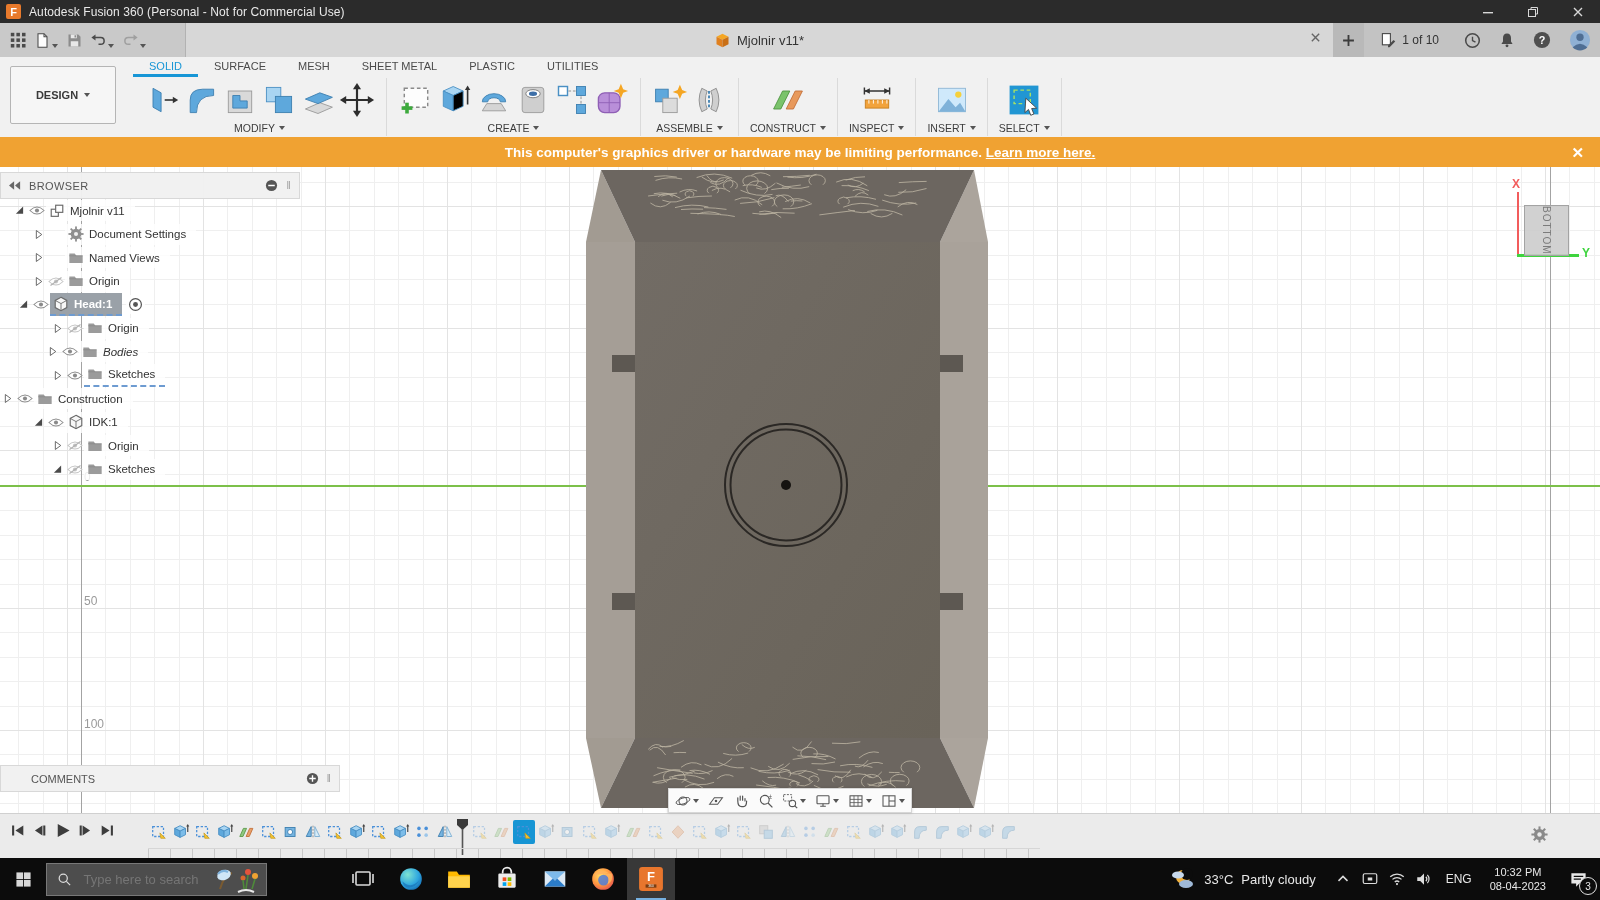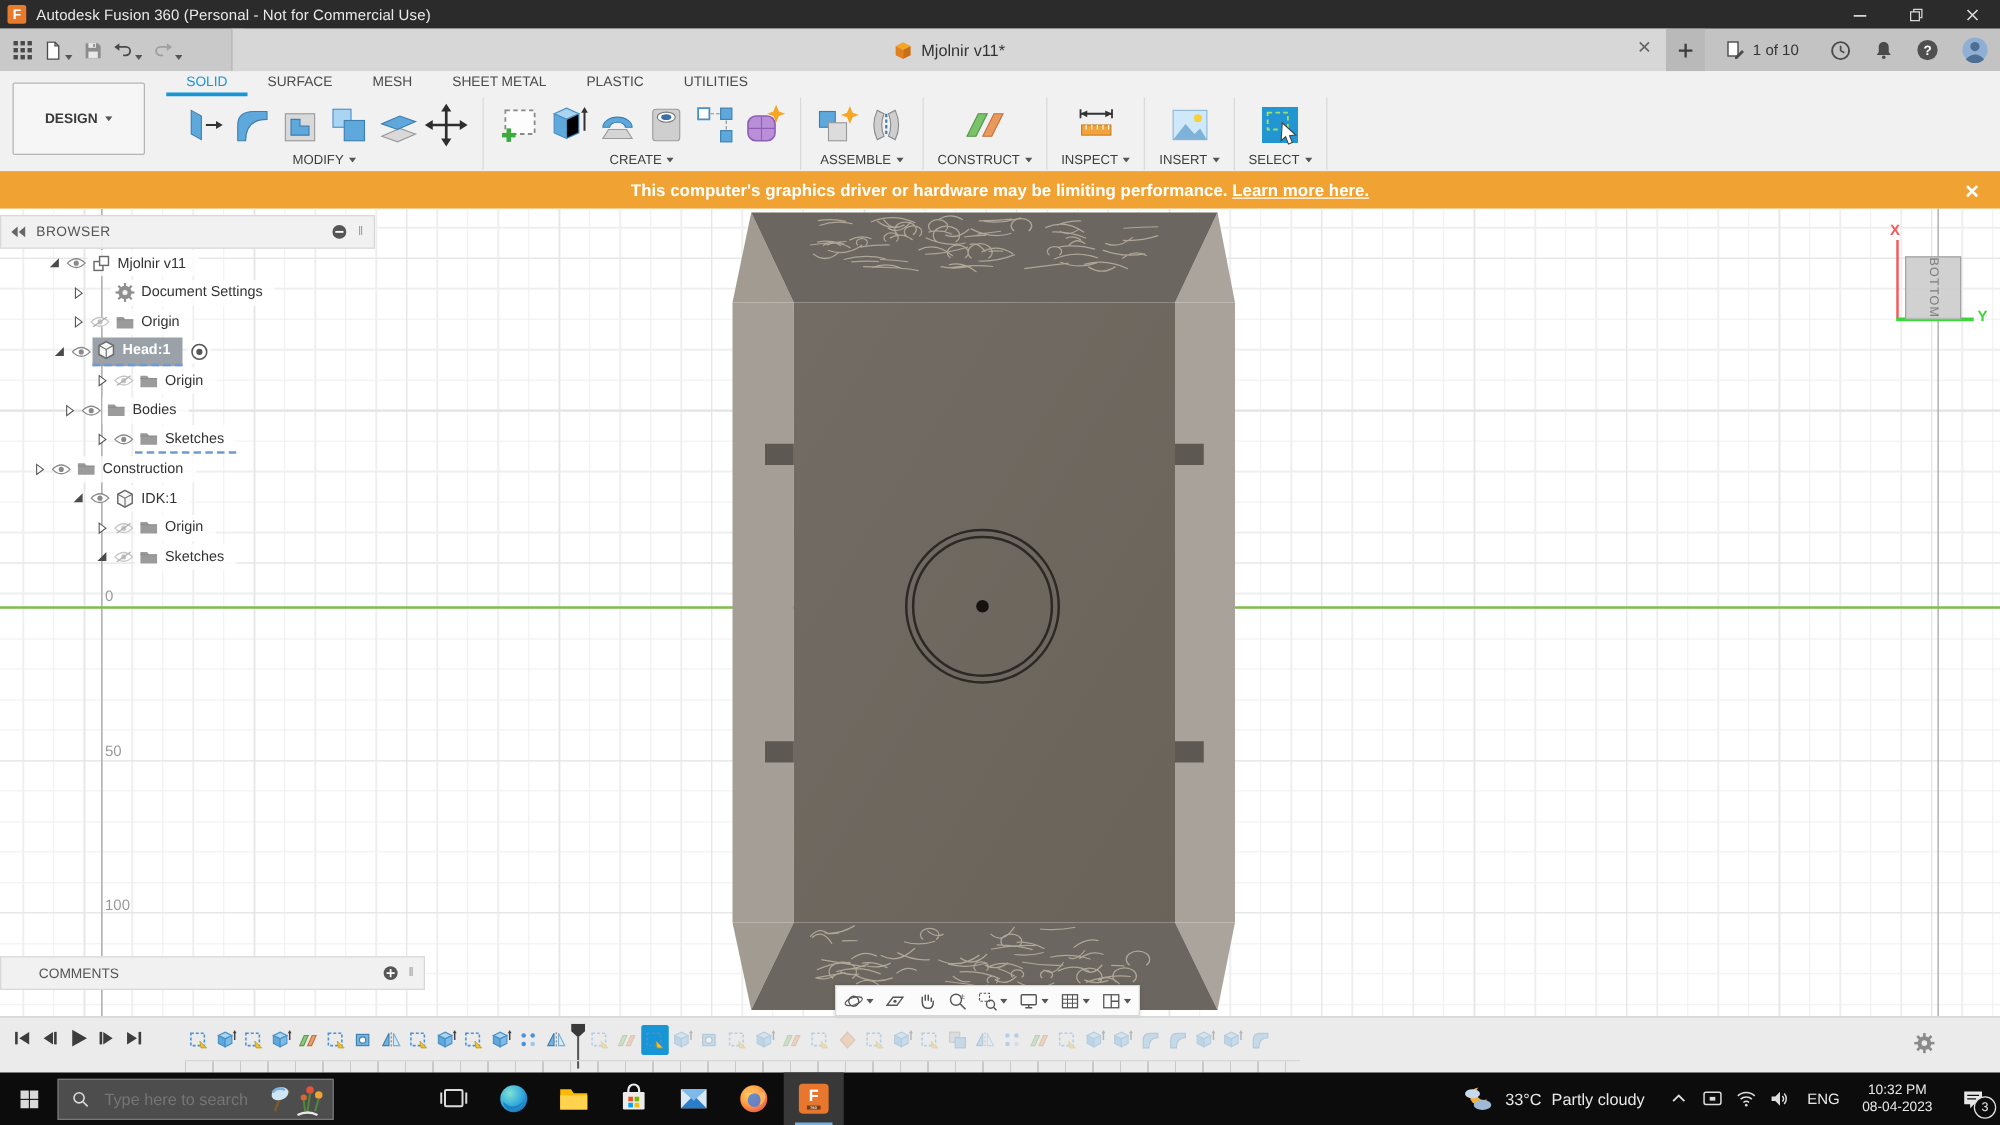--- a/index.html
+++ b/index.html
@@ -71,21 +71,21 @@
   #vcube .ax{position:absolute;left:17px;top:17px;width:2px;height:63px;background:#f25c5c;}
   #vcube .ay{position:absolute;left:17px;top:79px;width:62px;height:3px;background:#3ed43e;}
   #vcube .lx{position:absolute;left:12px;top:2px;color:#f25c5c;font-size:12px;font-weight:bold;}
   #vcube .ly{position:absolute;left:82px;top:71px;color:#3ed43e;font-size:12px;font-weight:bold;}
 
   
   #browser{position:absolute;left:0;top:172px;width:300px;z-index:5;}
   #bhead{height:25px;background:rgba(240,240,240,.96);border:1px solid #d8d8d8;display:flex;align-items:center;
          font-size:11px;color:#555;letter-spacing:.4px;padding:0 8px;gap:8px;}
   #bhead .sp,#comments .sp{flex:1;}
-  .brow{height:23.5px;display:flex;align-items:center;margin-left:24px;}
+  .brow{height:23.5px;display:flex;align-items:center;}
   .tri{width:15px;display:flex;justify-content:center;}
   .eye{width:19px;display:flex;justify-content:center;}
   .chip{display:flex;align-items:center;gap:5px;background:rgba(255,255,255,.82);padding:2.5px 10px 2.5px 3px;}
   .chip .lbl{font-size:11.5px;color:#333;}
   .chip.sel{background:#9aa1a8;}
   .chip.sel .lbl{color:#fff;font-weight:bold;}
   .chip.hatch{border-bottom:2px dashed #6d9bd1;}
   .radio{margin-left:4px;background:rgba(255,255,255,.82);padding:2px;display:flex;}
 
   #comments{position:absolute;left:0;top:765px;width:300px;height:25px;background:#f1f1f1;border:1px solid #d8d8d8;
@@ -630,20 +630,37 @@
           </span>
           <span class="lbl">Document Settings</span>
         </span>
       </div>
       <div class="brow" style="padding-left: 31px;">
         <span class="tri">
           <svg width="13" height="13" viewBox="0 0 18 18">
             <polygon points="6,3.5 13.5,9 6,14.5" fill="#fff" stroke="#555" stroke-width="1.2"></polygon>
           </svg>
         </span>
+        <span class="eye"></span>
+        <span class="chip">
+          <span>
+            <svg width="16" height="16" viewBox="0 0 18 18">
+              <path d="M1.5,4 h6 l2,2.5 h7 v8 h-15 z" fill="#9b9b9b"></path>
+              <path d="M1.5,6.5 h15" stroke="#8a8a8a"></path>
+            </svg>
+          </span>
+          <span class="lbl">Named Views</span>
+        </span>
+      </div>
+      <div class="brow" style="padding-left: 31px;">
+        <span class="tri">
+          <svg width="13" height="13" viewBox="0 0 18 18">
+            <polygon points="6,3.5 13.5,9 6,14.5" fill="#fff" stroke="#555" stroke-width="1.2"></polygon>
+          </svg>
+        </span>
         <span class="eye">
           <svg width="16" height="11" viewBox="0 0 20 14">
             <path d="M1,7 q9,-9 18,0 q-9,9 -18,0 z" fill="#fff" stroke="#c4c4c4" stroke-width="1.3"></path>
             <circle cx="10" cy="7" r="2.6" fill="#c4c4c4"></circle>
             <path d="M3,12 L17,2" stroke="#b0b0b0" stroke-width="1.4"></path>
           </svg>
         </span>
         <span class="chip">
           <span>
             <svg width="16" height="16" viewBox="0 0 18 18">
@@ -698,21 +715,21 @@
         <span class="chip">
           <span>
             <svg width="16" height="16" viewBox="0 0 18 18">
               <path d="M1.5,4 h6 l2,2.5 h7 v8 h-15 z" fill="#9b9b9b"></path>
               <path d="M1.5,6.5 h15" stroke="#8a8a8a"></path>
             </svg>
           </span>
           <span class="lbl">Origin</span>
         </span>
       </div>
-      <div class="brow" style="padding-left: 24px;">
+      <div class="brow" style="padding-left: 45px; font-style: italic;">
         <span class="tri">
           <svg width="13" height="13" viewBox="0 0 18 18">
             <polygon points="6,3.5 13.5,9 6,14.5" fill="#fff" stroke="#555" stroke-width="1.2"></polygon>
           </svg>
         </span>
         <span class="eye">
           <svg width="16" height="11" viewBox="0 0 20 14">
             <path d="M1,7 q9,-9 18,0 q-9,9 -18,0 z" fill="#fff" stroke="#8a8a8a" stroke-width="1.3"></path>
             <circle cx="10" cy="7" r="2.6" fill="#8a8a8a"></circle>
           </svg>

